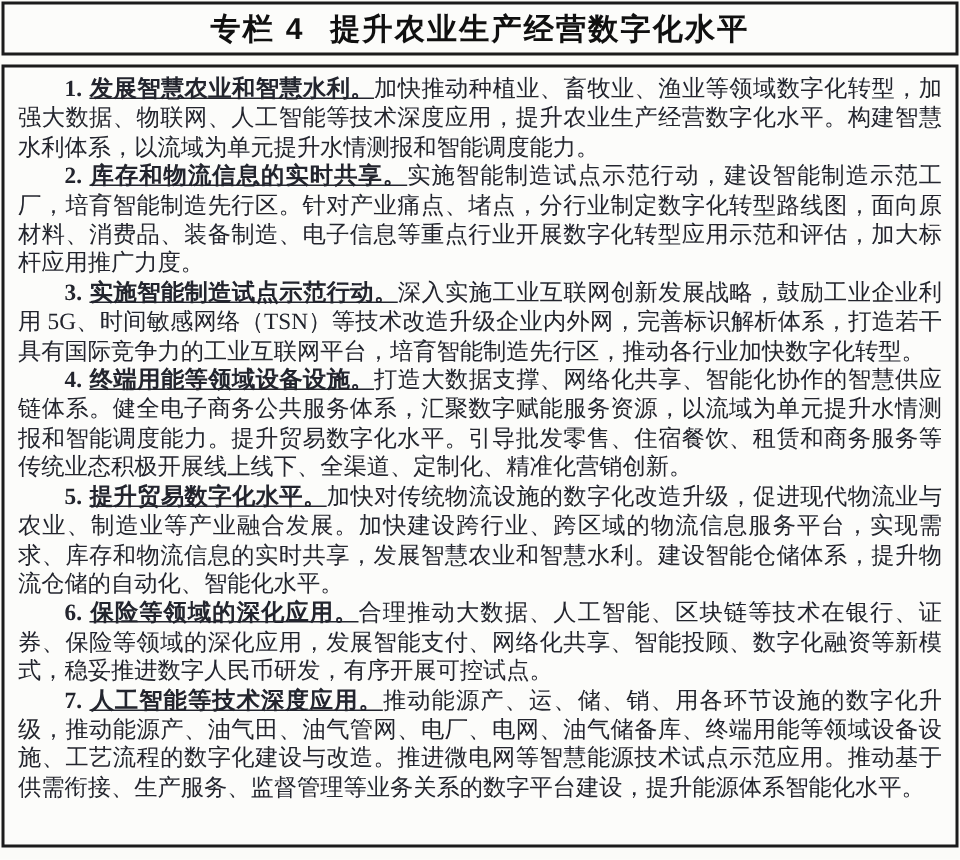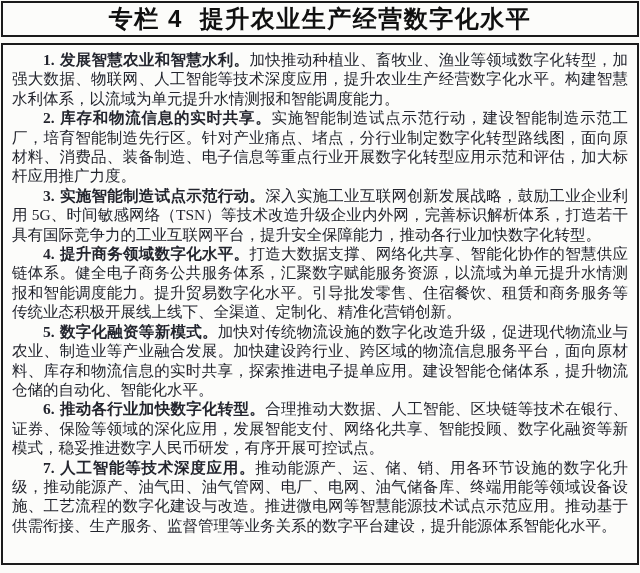--- a/index.html
+++ b/index.html
@@ -13,21 +13,21 @@
     width: 640px; height: 573px;
     padding: 1px 1px 0 1px;
   }
   .title-box {
     height: 36px;
     border: 2px solid #1b1b1b;
     background: #fcfcfa;
     display: flex; align-items: center; justify-content: center;
     font-family: "Liberation Sans", "DejaVu Sans", sans-serif;
     font-weight: 700;
-    font-size: 24px;
+    font-size: 20px;
     color: #101010;
     letter-spacing: 1.5px;
     text-align: center;
   }
   .title-box .t-label { margin-right: 17px; }
   .body-box {
     margin-top: 6px;
     height: 522px;
     border: 2px solid #1b1b1b;
     background: #fcfcfa;
@@ -37,43 +37,43 @@
   .para {
     margin: 0;
     font-size: 15.5px;
     line-height: 19.4px;
     color: #23252e;
     text-align: justify;
     text-indent: 2em;
     word-break: break-all;
   }
   .para .num { font-weight: 700; margin-right: 5px; }
-  .para .lead { font-weight: 700; }
+  .para .lead { font-weight: 700; text-decoration: underline; }
 </style>
 </head>
 <body>
 
 <div class="page">
 
   <div class="title-box">
     <span class="t-label">专栏 4</span>
     <span class="t-text">提升农业生产经营数字化水平</span>
   </div>
 
   <div class="body-box">
 
     <p class="para"><span class="num">1.</span><span class="lead">发展智慧农业和智慧水利。</span><span class="ptext">加快推动种植业、畜牧业、渔业等领域数字化转型，加强大数据、物联网、人工智能等技术深度应用，提升农业生产经营数字化水平。构建智慧水利体系，以流域为单元提升水情测报和智能调度能力。</span></p>
 
     <p class="para"><span class="num">2.</span><span class="lead">库存和物流信息的实时共享。</span><span class="ptext">实施智能制造试点示范行动，建设智能制造示范工厂，培育智能制造先行区。针对产业痛点、堵点，分行业制定数字化转型路线图，面向原材料、消费品、装备制造、电子信息等重点行业开展数字化转型应用示范和评估，加大标杆应用推广力度。</span></p>
 
-    <p class="para"><span class="num">3.</span><span class="lead">实施智能制造试点示范行动。</span><span class="ptext">深入实施工业互联网创新发展战略，鼓励工业企业利用 5G、时间敏感网络（TSN）等技术改造升级企业内外网，完善标识解析体系，打造若干具有国际竞争力的工业互联网平台，提升安全保障能力，推动各行业加快数字化转型。</span></p>
+    <p class="para"><span class="num">3.</span><span class="lead">实施智能制造试点示范行动。</span><span class="ptext">深入实施工业互联网创新发展战略，鼓励工业企业利用 5G、时间敏感网络（TSN）等技术改造升级企业内外网，完善标识解析体系，打造若干具有国际竞争力的工业互联网平台，培育智能制造先行区，推动各行业加快数字化转型。</span></p>
 
-    <p class="para"><span class="num">4.</span><span class="lead">提升商务领域数字化水平。</span><span class="ptext">打造大数据支撑、网络化共享、智能化协作的智慧供应链体系。健全电子商务公共服务体系，汇聚数字赋能服务资源，以流域为单元提升水情测报和智能调度能力。提升贸易数字化水平。引导批发零售、住宿餐饮、租赁和商务服务等传统业态积极开展线上线下、全渠道、定制化、精准化营销创新。</span></p>
+    <p class="para"><span class="num">4.</span><span class="lead">终端用能等领域设备设施。</span><span class="ptext">打造大数据支撑、网络化共享、智能化协作的智慧供应链体系。健全电子商务公共服务体系，汇聚数字赋能服务资源，以流域为单元提升水情测报和智能调度能力。提升贸易数字化水平。引导批发零售、住宿餐饮、租赁和商务服务等传统业态积极开展线上线下、全渠道、定制化、精准化营销创新。</span></p>
 
-    <p class="para"><span class="num">5.</span><span class="lead">数字化融资等新模式。</span><span class="ptext">加快对传统物流设施的数字化改造升级，促进现代物流业与农业、制造业等产业融合发展。加快建设跨行业、跨区域的物流信息服务平台，面向原材料、库存和物流信息的实时共享，探索推进电子提单应用。建设智能仓储体系，提升物流仓储的自动化、智能化水平。</span></p>
+    <p class="para"><span class="num">5.</span><span class="lead">提升贸易数字化水平。</span><span class="ptext">加快对传统物流设施的数字化改造升级，促进现代物流业与农业、制造业等产业融合发展。加快建设跨行业、跨区域的物流信息服务平台，实现需求、库存和物流信息的实时共享，发展智慧农业和智慧水利。建设智能仓储体系，提升物流仓储的自动化、智能化水平。</span></p>
 
-    <p class="para"><span class="num">6.</span><span class="lead">推动各行业加快数字化转型。</span><span class="ptext">合理推动大数据、人工智能、区块链等技术在银行、证券、保险等领域的深化应用，发展智能支付、网络化共享、智能投顾、数字化融资等新模式，稳妥推进数字人民币研发，有序开展可控试点。</span></p>
+    <p class="para"><span class="num">6.</span><span class="lead">保险等领域的深化应用。</span><span class="ptext">合理推动大数据、人工智能、区块链等技术在银行、证券、保险等领域的深化应用，发展智能支付、网络化共享、智能投顾、数字化融资等新模式，稳妥推进数字人民币研发，有序开展可控试点。</span></p>
 
     <p class="para"><span class="num">7.</span><span class="lead">人工智能等技术深度应用。</span><span class="ptext">推动能源产、运、储、销、用各环节设施的数字化升级，推动能源产、油气田、油气管网、电厂、电网、油气储备库、终端用能等领域设备设施、工艺流程的数字化建设与改造。推进微电网等智慧能源技术试点示范应用。推动基于供需衔接、生产服务、监督管理等业务关系的数字平台建设，提升能源体系智能化水平。</span></p>
 
   </div>
 
 </div>
 
 </body></html>

